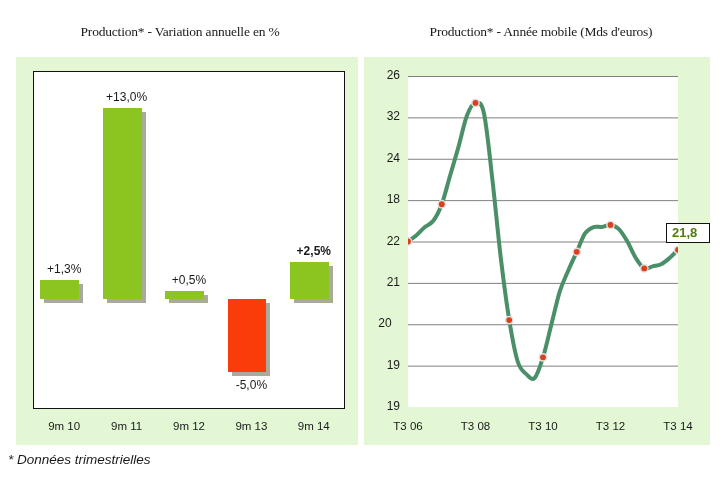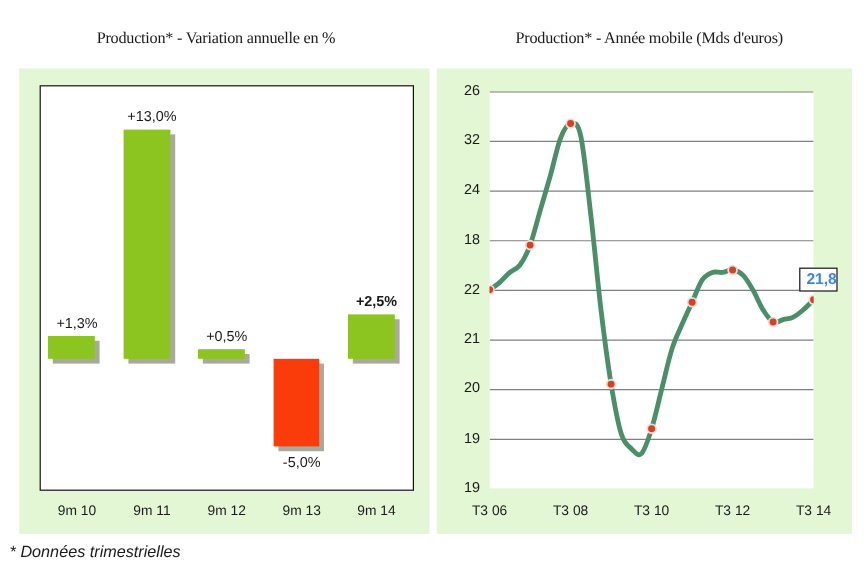--- a/index.html
+++ b/index.html
@@ -51,22 +51,22 @@
   .ytick{
     position:absolute;right:0;text-align:right;font-size:12px;color:#1a1a1a;
     white-space:nowrap;width:30px;
   }
   .xtick{
     position:absolute;text-align:center;font-size:11.5px;color:#1a1a1a;
     white-space:nowrap;top:420px;
   }
   #value-box{
     position:absolute;border:1.4px solid #111;background:#ffffff;
-    font-size:13px;font-weight:bold;color:#3b82f6;
-    padding:1px 0 2px 5px;line-height:15px;
+    font-size:13px;font-weight:bold;color:#4d7c0f;
+    padding:1px 12px 2px 5px;line-height:15px;
     left:666px;top:223px;
   }
 
   #footnote{
     position:absolute;left:8px;top:452px;font-size:13.5px;
     font-style:italic;color:#1a1a1a;white-space:nowrap;
   }
 </style>
 </head>
 <body>
@@ -143,21 +143,21 @@
       <circle cx="202.5" cy="148.95000000000005" r="2.9" fill="#d9401b"></circle>
       <circle cx="236.25" cy="192.39374999999995" r="4.4" fill="#e6dede"></circle>
       <circle cx="236.25" cy="192.39374999999995" r="2.9" fill="#d9401b"></circle>
       <circle cx="270" cy="173.77499999999998" r="4.4" fill="#e6dede"></circle>
       <circle cx="270" cy="173.77499999999998" r="2.9" fill="#d9401b"></circle>
     </svg>
 </div>
 <div id="right-yaxis">
     <div class="ytick" style="left: 370px; top: 399px;">19</div>
     <div class="ytick" style="left: 370px; top: 357.625px;">19</div>
-    <div class="ytick" style="left: 370px; top: 316.25px;">20</div>
+    <div class="ytick" style="left: 370px; top: 316.25px; text-align: center;">20</div>
     <div class="ytick" style="left: 370px; top: 274.875px;">21</div>
     <div class="ytick" style="left: 370px; top: 233.5px;">22</div>
     <div class="ytick" style="left: 370px; top: 192.125px;">18</div>
     <div class="ytick" style="left: 370px; top: 150.75px;">24</div>
     <div class="ytick" style="left: 370px; top: 109.375px;">32</div>
     <div class="ytick" style="left: 370px; top: 68px;">26</div>
   </div>
 <div id="right-xaxis">
     <div class="xtick" style="left: 368px; width: 80px;">T3 06</div>
     <div class="xtick" style="left: 435.5px; width: 80px;">T3 08</div>

